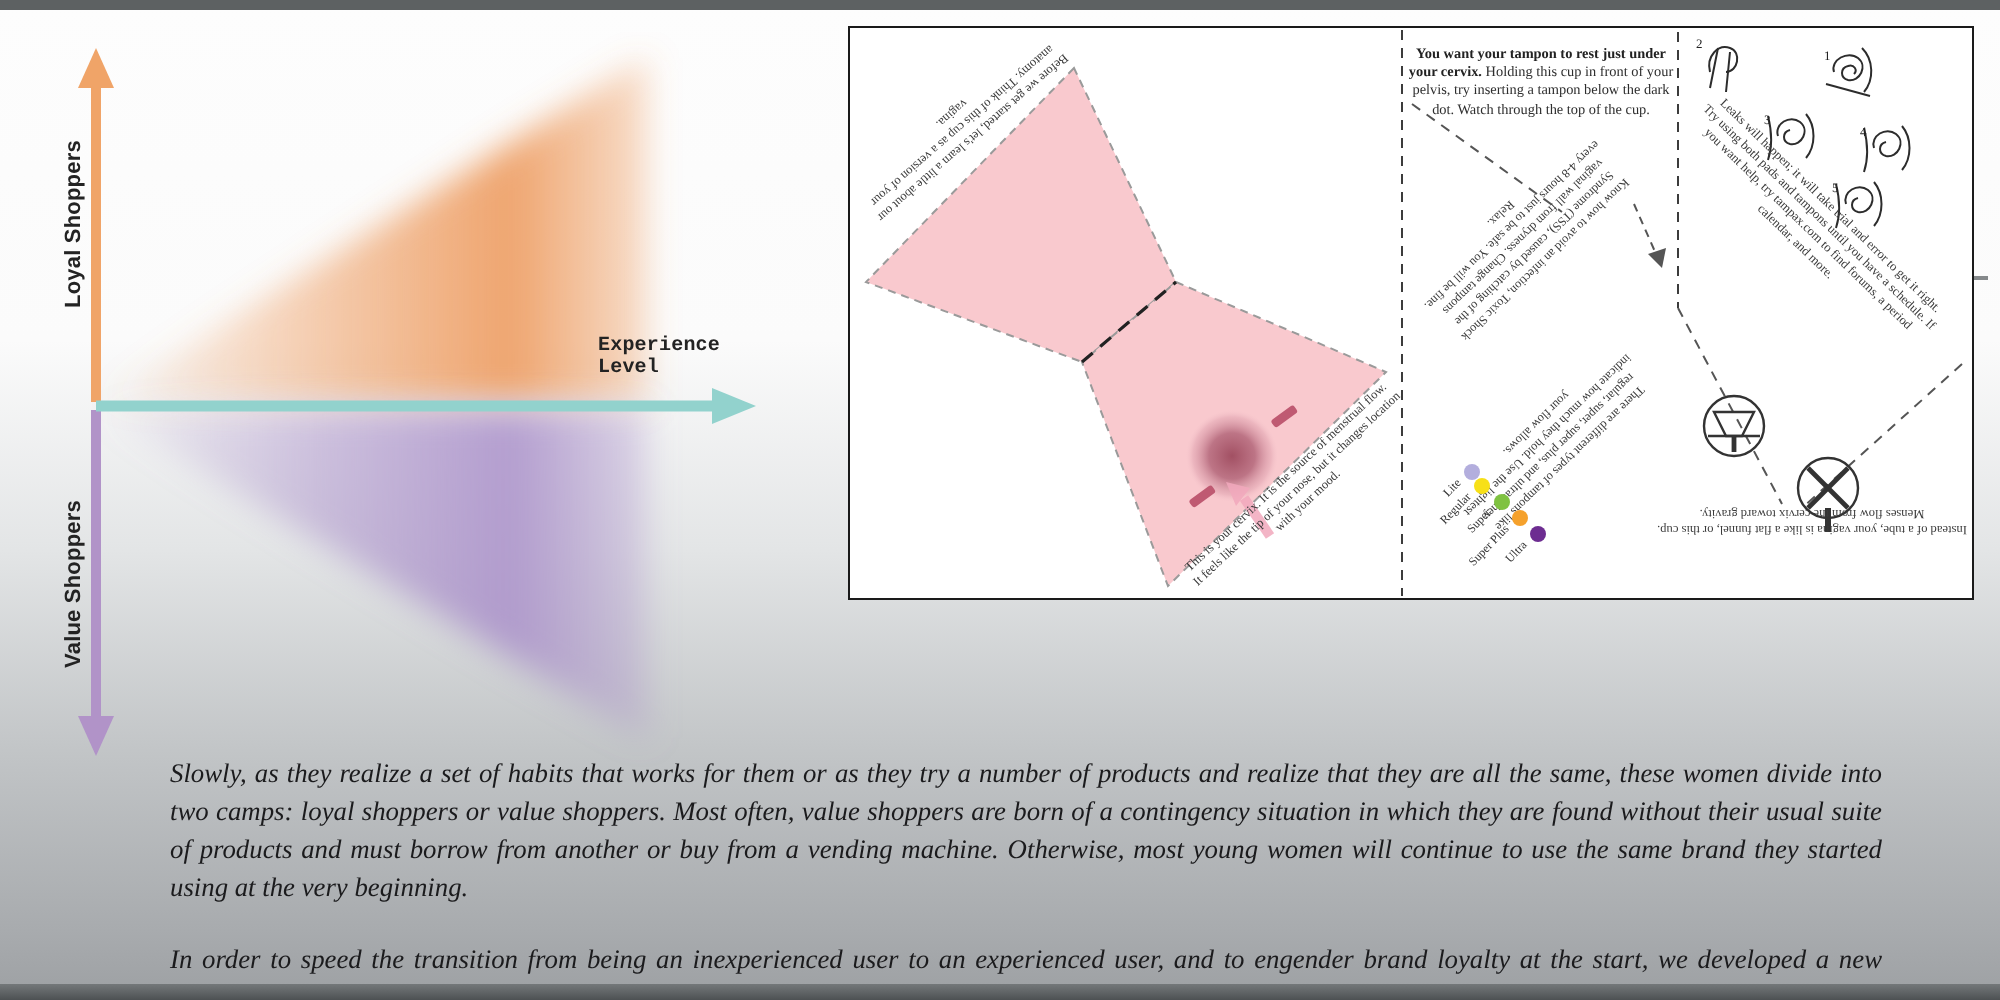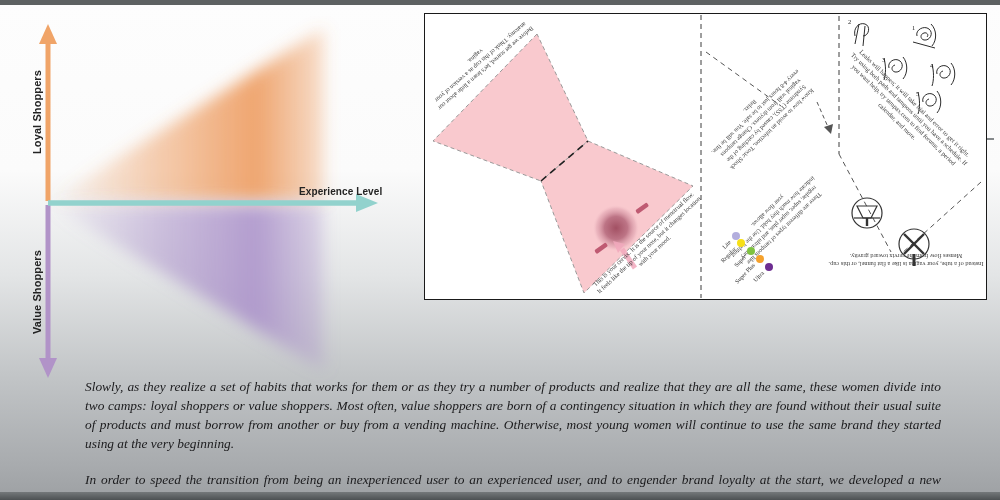--- a/index.html
+++ b/index.html
@@ -74,21 +74,21 @@
       <polygon points="19,28 37,28 28,8" fill="#f0a468"></polygon>
       <line x1="28" y1="189" x2="28" y2="344" stroke="#b193c8" stroke-width="5"></line>
       <polygon points="19,342 37,342 28,362" fill="#b193c8"></polygon>
 
       <line x1="28" y1="187" x2="338" y2="187" stroke="#92d2cd" stroke-width="5.5"></line>
       <polygon points="336,178 336,196 358,187" fill="#92d2cd"></polygon>
     </svg>
   </div>
   <div class="axis-label ylab" style="left:-17px;top:105px;">Loyal Shoppers</div>
   <div class="axis-label ylab" style="left:-17px;top:285px;">Value Shoppers</div>
-  <div class="axis-label xlab" style="left:299px;top:186px;">Experience Level</div>
+  <div class="axis-label xlab" style="left:299px;top:168px;font-family:Liberation Mono, monospace;">Experience Level</div>
 
   <div class="pamphlet">
     <svg width="561" height="285" viewBox="0 0 561 285">
       <defs>
         <radialGradient id="cervix" cx="50%" cy="50%" r="50%">
           <stop offset="0%" stop-color="#a25063" stop-opacity="1"></stop>
           <stop offset="50%" stop-color="#ba7082" stop-opacity="0.95"></stop>
           <stop offset="85%" stop-color="#dfa2af" stop-opacity="0.5"></stop>
           <stop offset="100%" stop-color="#f0c0c8" stop-opacity="0"></stop>
         </radialGradient>
@@ -159,20 +159,21 @@
       <g stroke="#333" fill="none">
         <circle cx="489" cy="230" r="15" stroke-width="1.2"></circle>
         <line x1="479" y1="220" x2="499" y2="240" stroke-width="2.4"></line>
         <line x1="499" y1="220" x2="479" y2="240" stroke-width="2.4"></line>
         <line x1="489" y1="240" x2="489" y2="252" stroke-width="3"></line>
       </g>
     </svg>
 
     <div class="rt t-intro">Before we get started, let's learn a little about our anatomy. Think of this cup as a version of your vagina.</div>
     <div class="rt t-cervix">This is your cervix. It is the source of menstrual flow. It feels like the tip of your nose, but it changes location with your mood.</div>
+    <div class="rt t-rest"><b>You want your tampon to rest just under your cervix.</b><span> Holding this cup in front of your pelvis, try inserting a tampon below the dark dot. Watch through the top of the cup.</span></div>
     <div class="rt t-safety">Know how to avoid an infection, Toxic Shock Syndrome (TSS), caused by catching of the vaginal wall from dryness. Change tampons every 4-8 hours just to be safe. You will be fine. Relax.</div>
     <div class="rt t-types">There are different types of tampons like regular, super, super plus, and ultra. They indicate how much they hold. Use the lightest your flow allows.</div>
     <div class="rt t-leaks">Leaks will happen; it will take trial and error to get it right. Try using both pads and tampons until you have a schedule. If you want help, try tampax.com to find forums, a period calendar, and more.</div>
     <div class="rt t-funnel">Instead of a tube, your vagina is like a flat funnel, or this cup. Menses flow from the cervix toward gravity.</div>
 
     <div>
         <span class="dot" style="left: 307px; top: 218px; background: rgb(179, 174, 221);"></span>
         <span class="dot-label" style="left: 261px; top: 224px;">Lite</span>
         <span class="dot" style="left: 312px; top: 225px; background: rgb(247, 224, 23);"></span>
         <span class="dot-label" style="left: 266px; top: 231px;">Regular</span>

